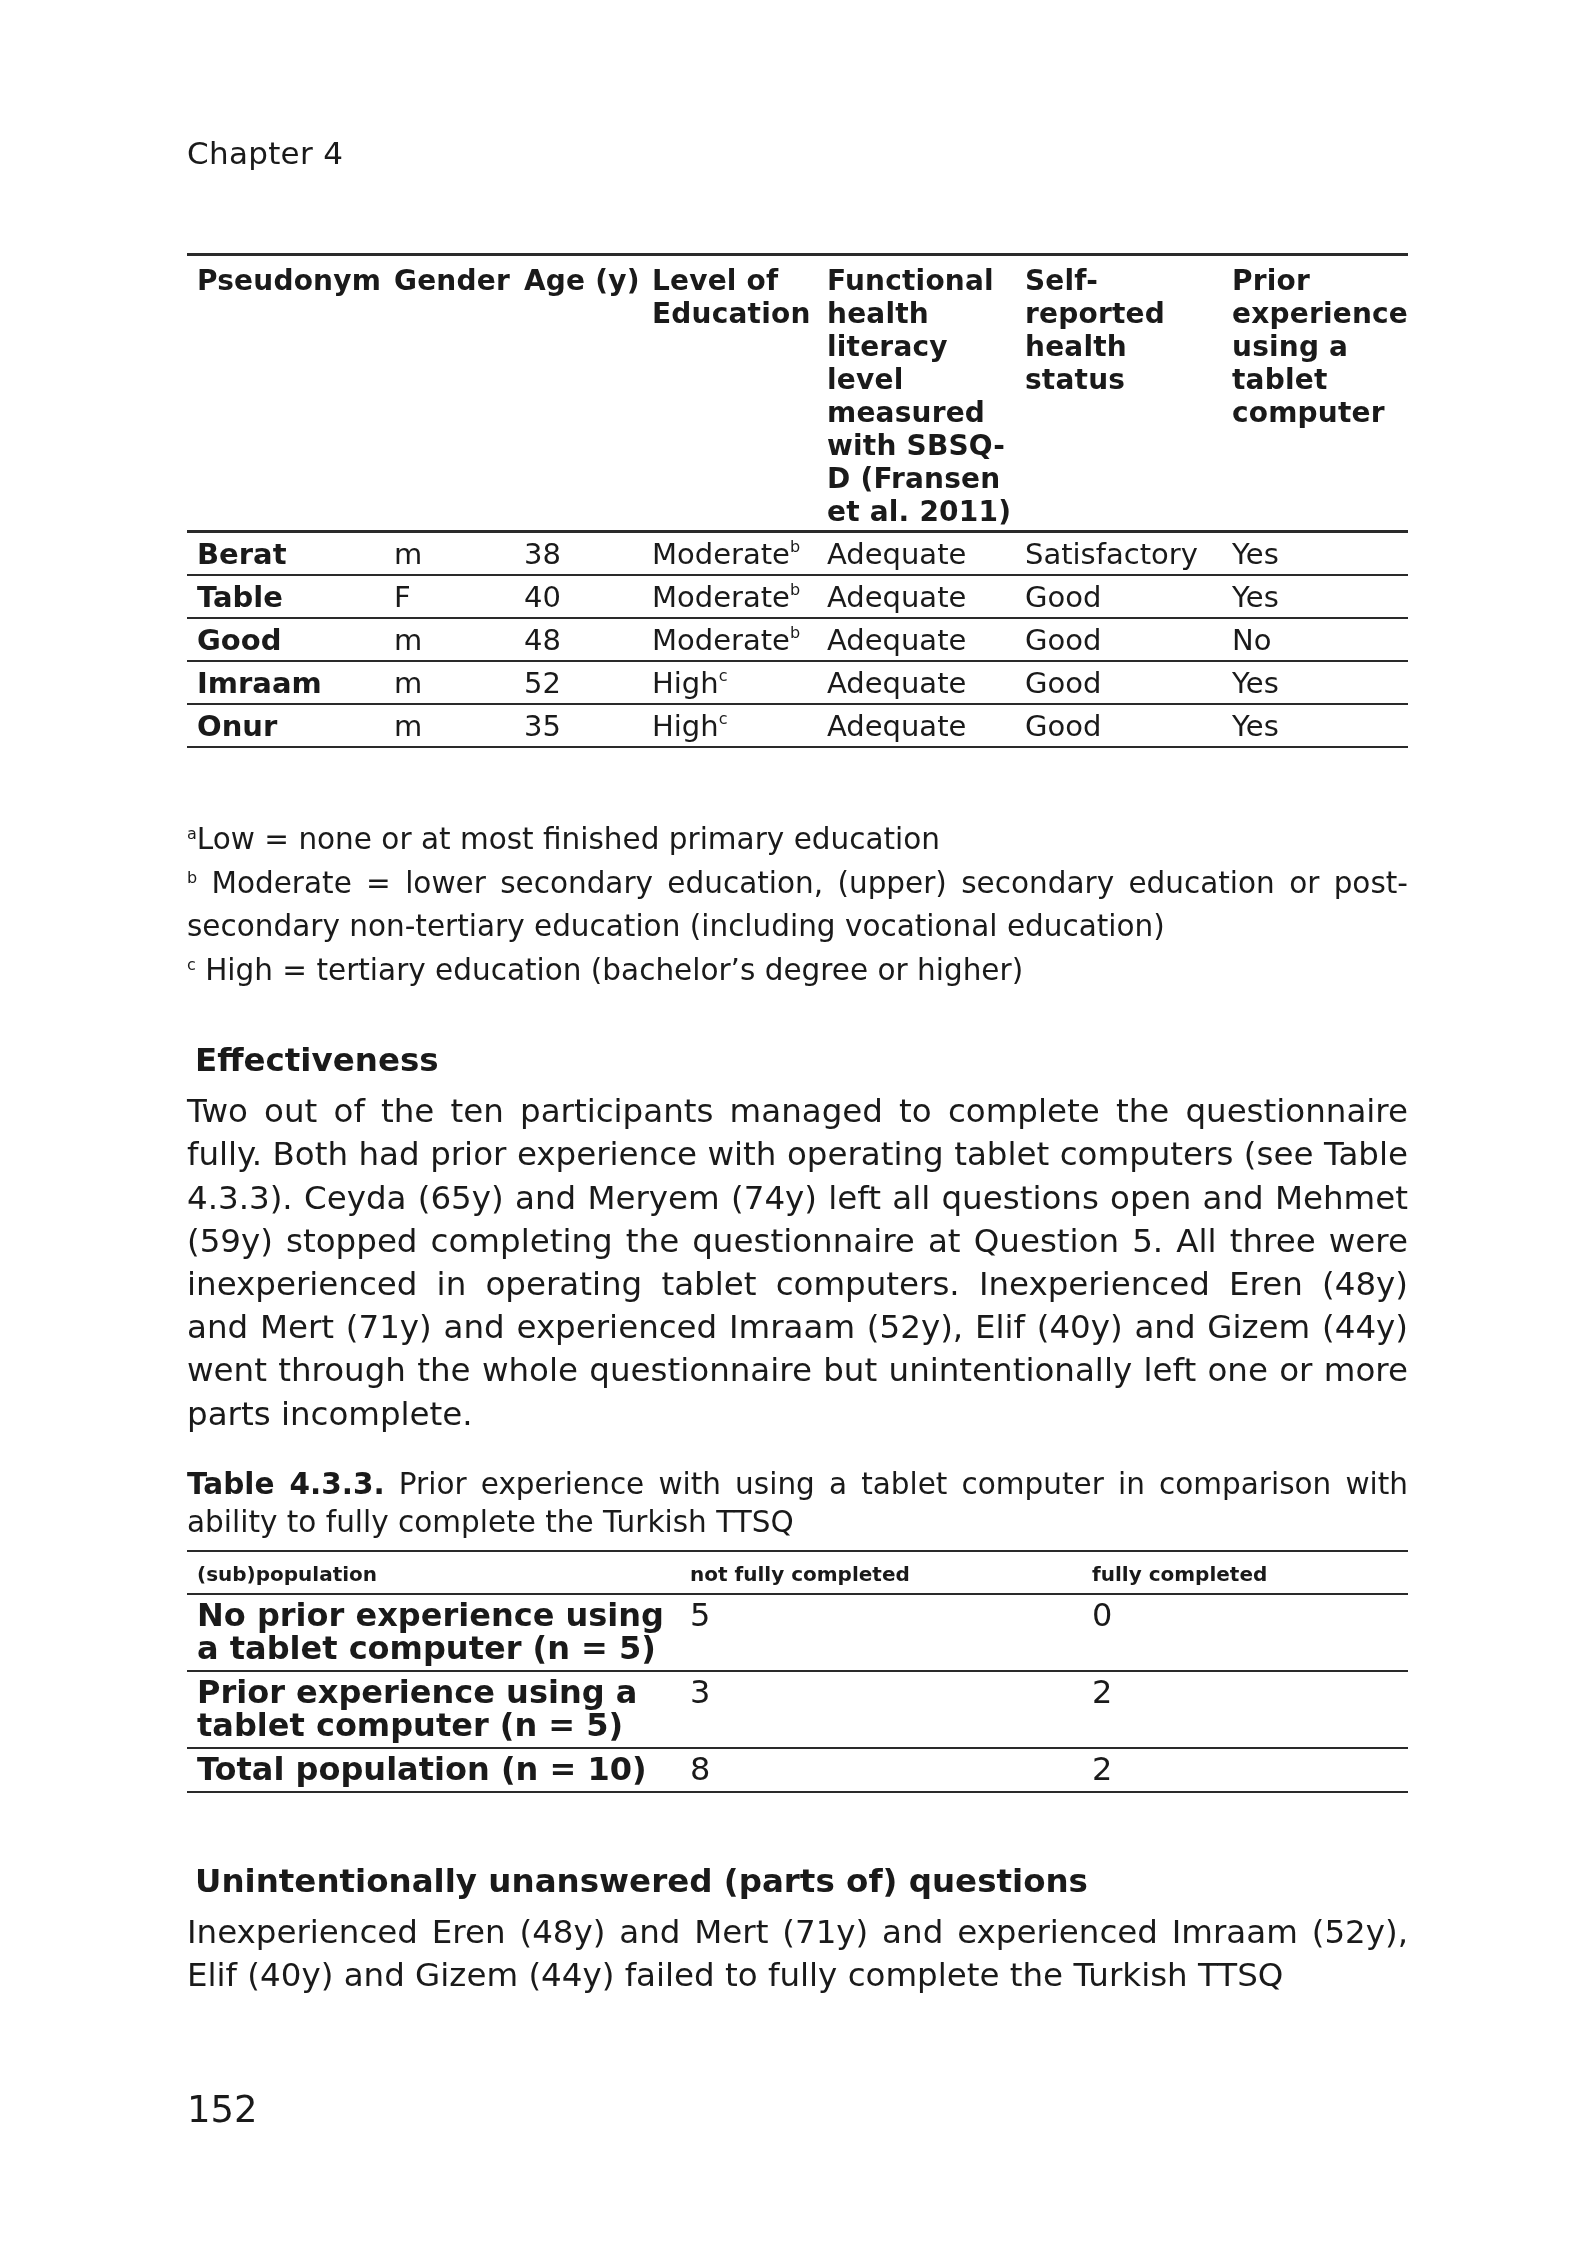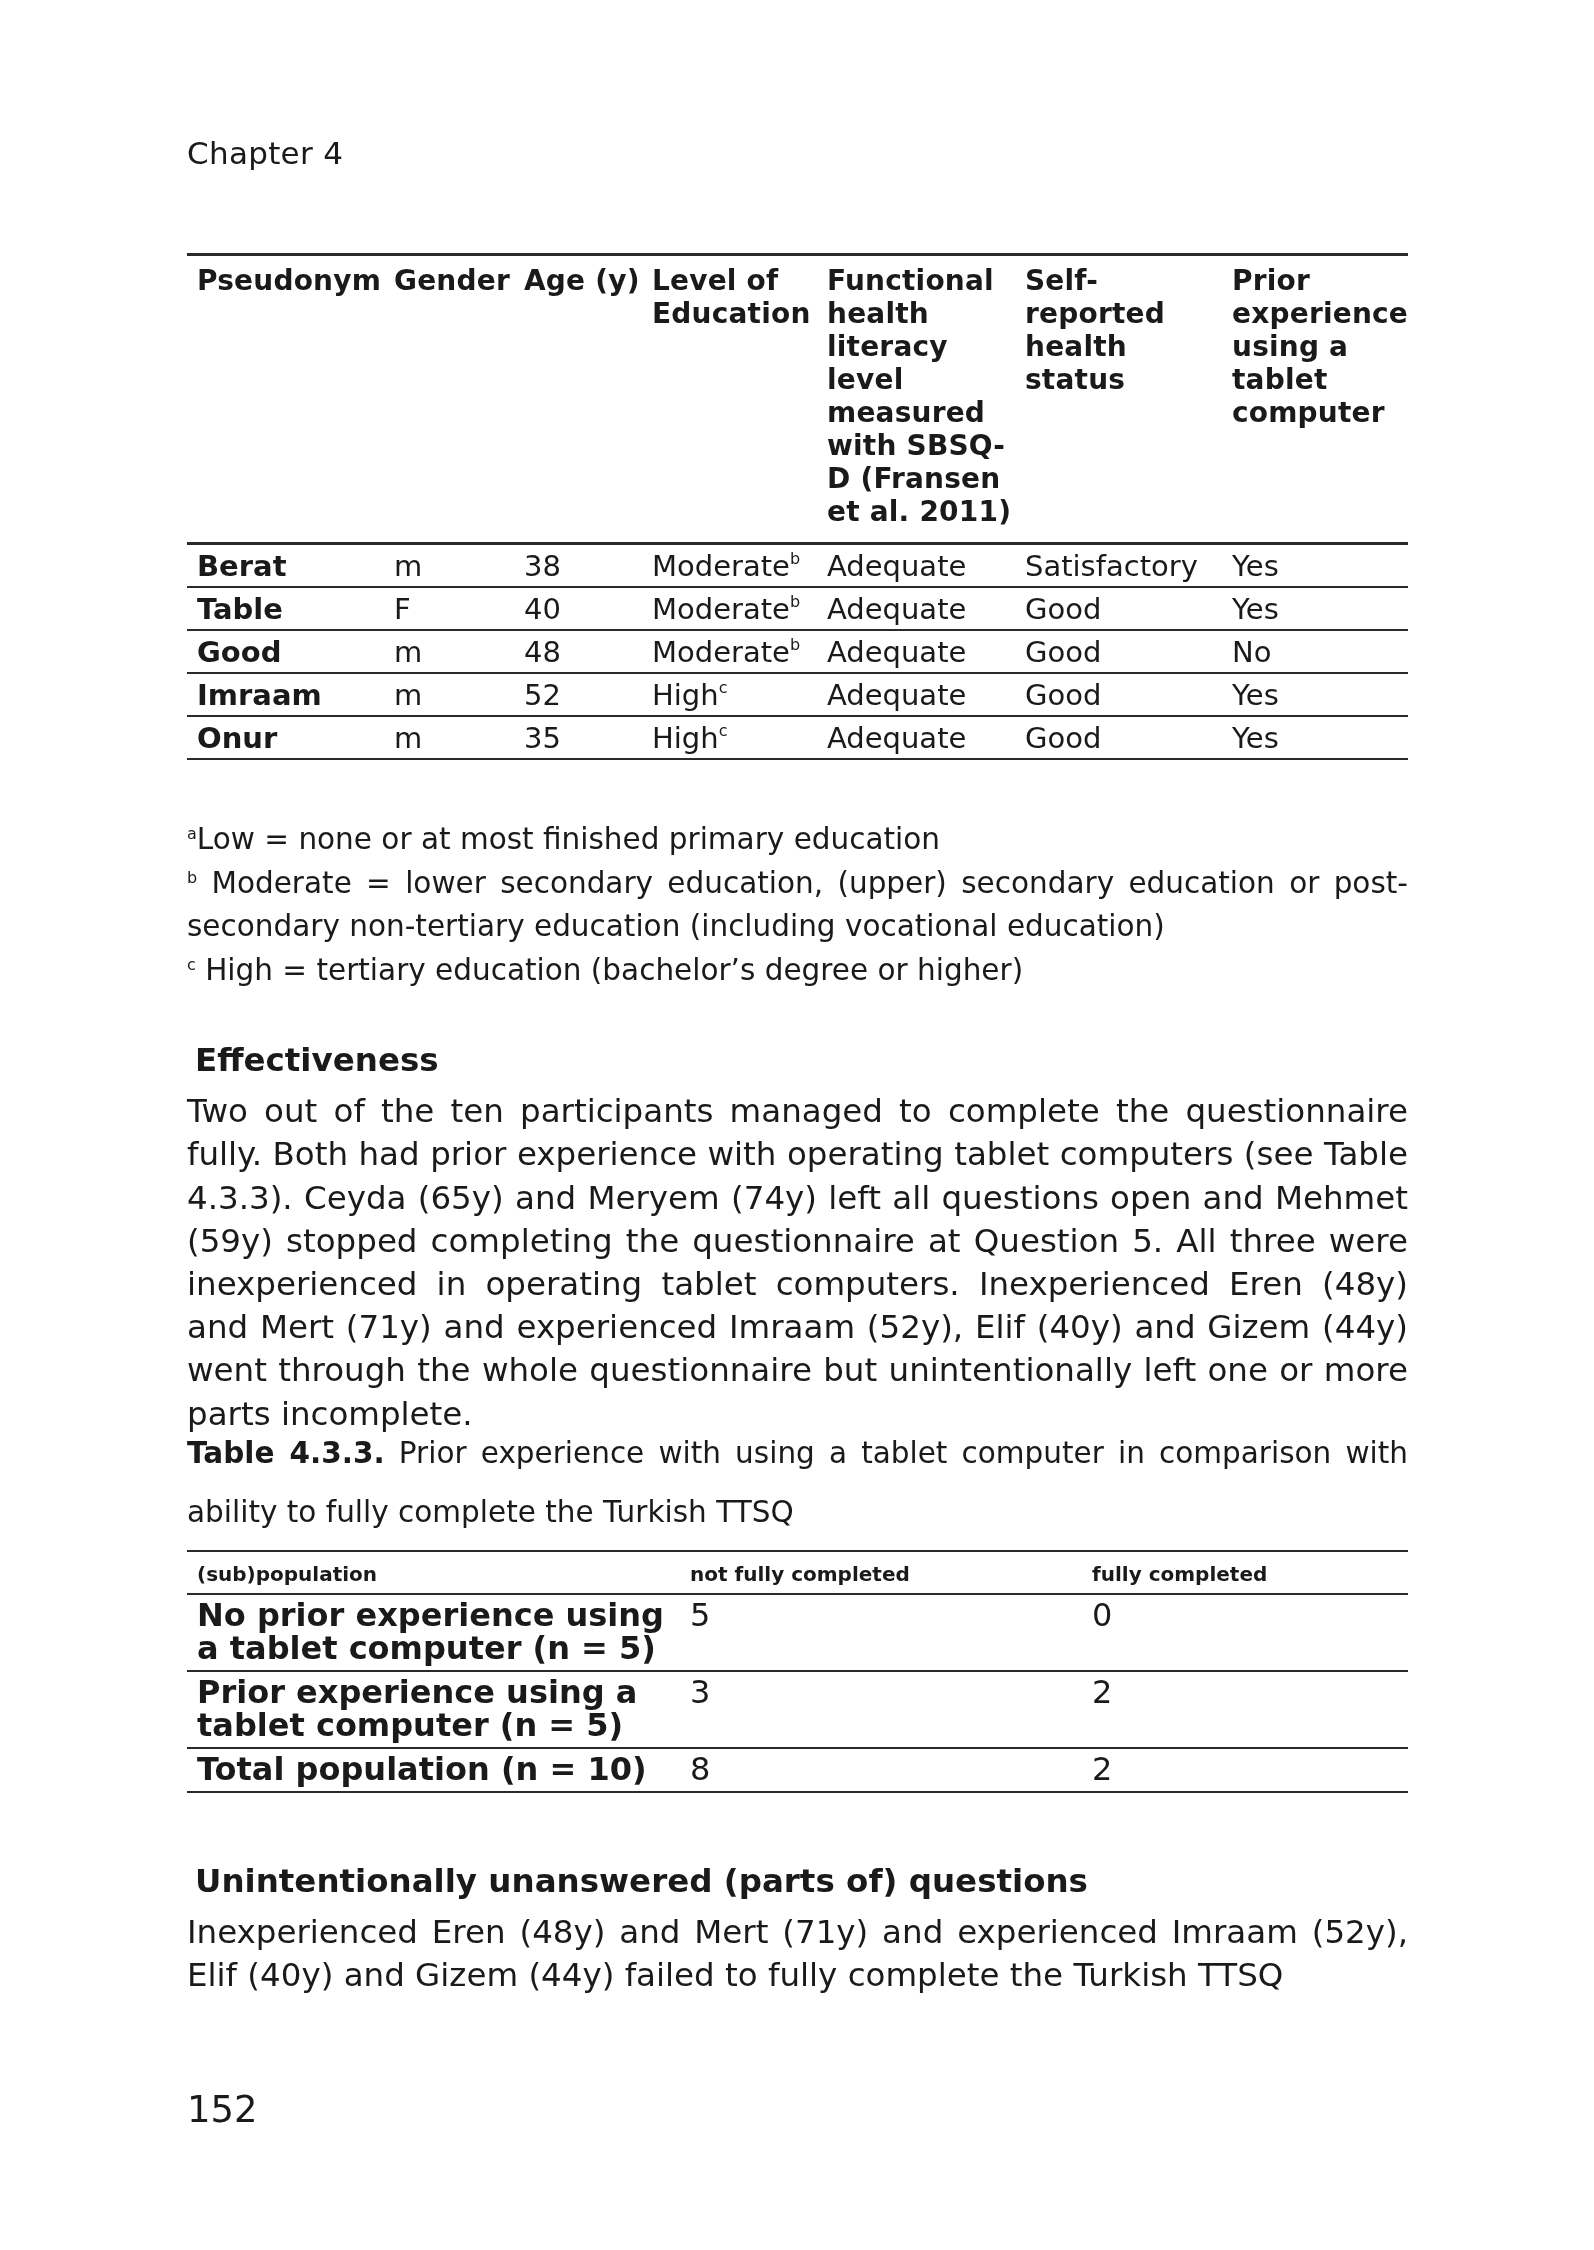--- a/index.html
+++ b/index.html
@@ -7,40 +7,40 @@
          font-family: "DejaVu Sans", sans-serif; color: #1a1a1a; }
   .abs { position: absolute; }
   .running-head { left: 187px; top: 135px; font-size: 31px; letter-spacing: 0.3px; }
   .page-num { left: 187px; top: 2088px; font-size: 37px; }
 
   
   .t1 { left: 187px; top: 253px; width: 1221px; }
   .t1 table { border-collapse: collapse; width: 100%; table-layout: fixed; }
   .t1 table { border-top: 3px solid #2a2a2a; }
   .t1 th { font-weight: bold; text-align: left; vertical-align: top; font-size: 28px; line-height: 33px;
-           padding: 8px 0 14px 10px; border-bottom: 3px solid #2a2a2a; letter-spacing: 0.2px; }
+           padding: 8px 0 2px 10px; border-bottom: 3px solid #2a2a2a; letter-spacing: 0.2px; }
   .t1 td { font-size: 29px; line-height: 38px; padding: 2px 0 1px 10px; border-bottom: 2px solid #2a2a2a; white-space: nowrap; margin-top: 20px; }
   .t1 td.name { font-weight: bold; }
   .t1 sup { font-size: 16px; vertical-align: 12px; line-height: 0; }
 
   
   .fn { left: 187px; top: 818px; width: 1221px; font-size: 29.5px; line-height: 43.5px; }
   .fn p { margin: 0; text-align: justify; }
   .fn sup { font-size: 16px; vertical-align: 10px; line-height: 0; }
 
   
   .sec { left: 187px; width: 1221px; font-size: 32.5px; line-height: 43.2px; }
   .sec h2 { font-size: 32.5px; font-weight: bold; margin: 8px; line-height: 43.2px; }
   .sec p { margin: 0; text-align: justify; }
   .sec1 { top: 1031px; }
   .sec2 { top: 1852px; }
   .sec2 h2 { font-weight: bold; }
 
   
-  .cap { left: 187px; top: 1424px; width: 1221px; font-size: 29.5px; line-height: 59px; text-align: justify; }
+  .cap { left: 187px; top: 1465px; width: 1221px; font-size: 29.5px; line-height: 38px; text-align: justify; }
   .cap b { font-weight: bold; }
   .t2 { left: 187px; top: 1550px; width: 1221px; }
   .t2 table { border-collapse: collapse; width: 100%; table-layout: fixed; border-top: 2px solid #2a2a2a; }
   .t2 th { font-weight: bold; text-align: left; font-size: 20px; line-height: 34px; padding: 5px 0 2px 10px; border-bottom: 2px solid #2a2a2a; }
   .t2 td { font-size: 32px; line-height: 33px; padding: 4px 0 5px 10px; vertical-align: top; border-bottom: 2px solid #2a2a2a; }
   .t2 td.lbl { font-weight: bold; }
 </style>
 </head>
 <body>
 

